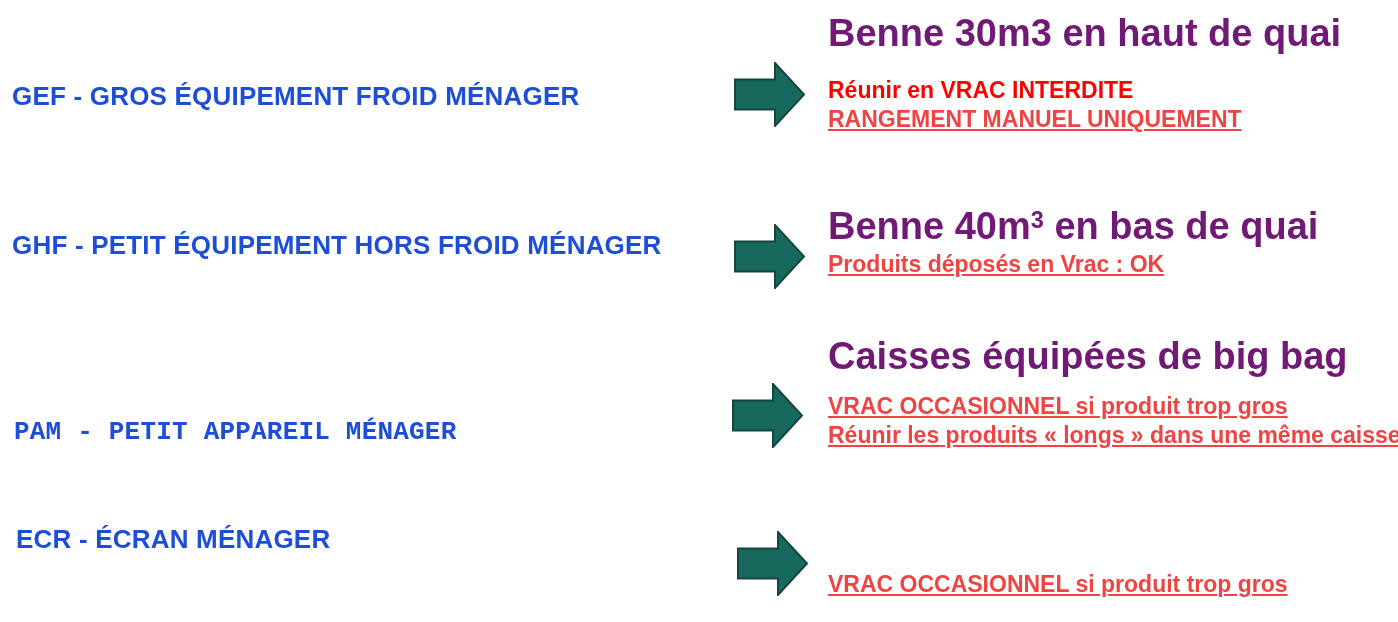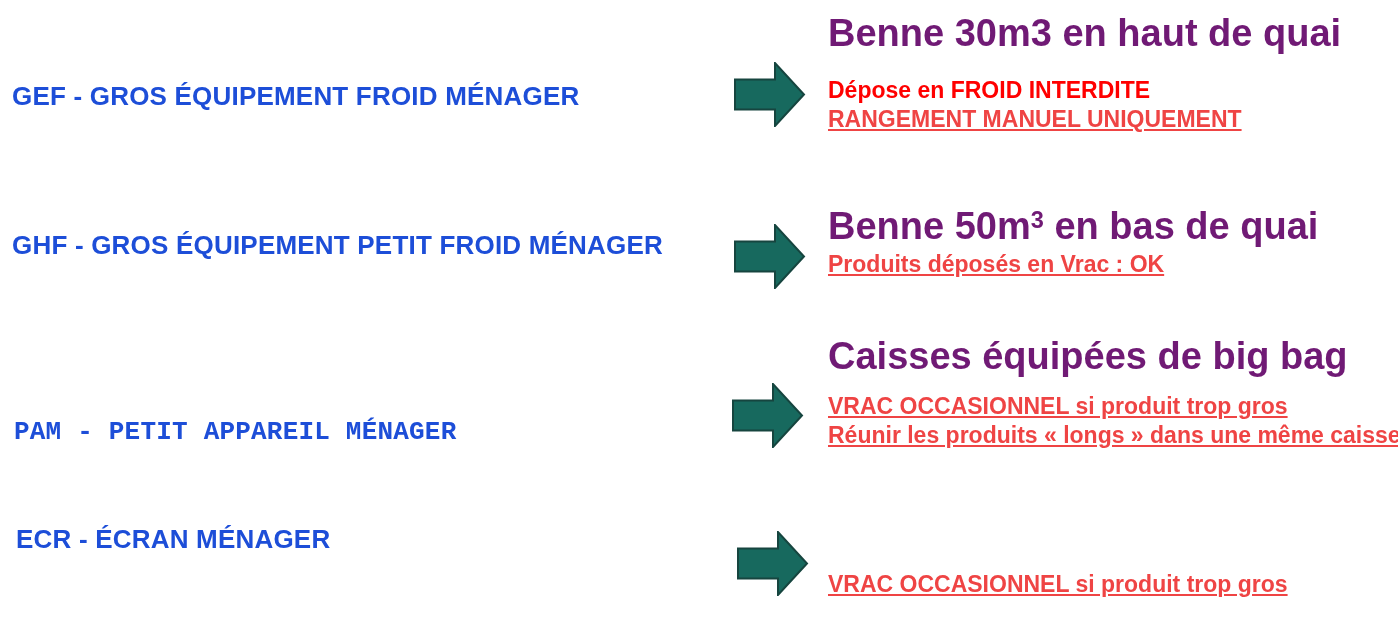--- a/index.html
+++ b/index.html
@@ -76,21 +76,21 @@
   }
   .tone-red { color: #FF0000; }
   .tone-green { color: #ef4444; text-decoration: underline; }
 </style>
 </head>
 <body>
 
 <div class="canvas">
 
   <div class="category-label cat-0">GEF - GROS ÉQUIPEMENT FROID MÉNAGER</div>
-  <div class="category-label cat-1">GHF - GROS ÉQUIPEMENT PETIT FROID MÉNAGER</div>
+  <div class="category-label cat-1">GHF - PETIT ÉQUIPEMENT HORS FROID MÉNAGER</div>
   <div class="category-label cat-2">PAM - PETIT APPAREIL MÉNAGER</div>
   <div class="category-label cat-3">ECR - ÉCRAN MÉNAGER</div>
 
   <div class="arrow arr-0">
     <svg viewBox="0 0 72 65">
         <polygon points="1,17.5 41,17.5 41,1 70,32.5 41,64 41,47.5 1,47.5" fill="#17695E" stroke="#16453F" stroke-width="2" stroke-linejoin="miter"></polygon>
       </svg>
   </div>
   <div class="arrow arr-1">
     <svg viewBox="0 0 72 65">
@@ -103,27 +103,27 @@
       </svg>
   </div>
   <div class="arrow arr-3">
     <svg viewBox="0 0 72 65">
         <polygon points="1,17.5 41,17.5 41,1 70,32.5 41,64 41,47.5 1,47.5" fill="#17695E" stroke="#16453F" stroke-width="2" stroke-linejoin="miter"></polygon>
       </svg>
   </div>
 
   <div class="right-block heading head-0">Benne 30m3 en haut de quai</div>
 
-  <div class="right-block heading head-1"><span>Benne 50m</span><span class="sup">3</span><span> en bas de quai</span></div>
+  <div class="right-block heading head-1"><span>Benne 40m</span><span class="sup">3</span><span> en bas de quai</span></div>
 
   <div class="right-block heading head-2">Caisses équipées de big bag</div>
 
 
   <div class="right-block notes notes-0">
-    <div class="note tone-red">Dépose en FROID INTERDITE</div>
+    <div class="note tone-red">Réunir en VRAC INTERDITE</div>
     <div class="note tone-green">RANGEMENT MANUEL UNIQUEMENT</div>
   </div>
 
   <div class="right-block notes notes-1">
     <div class="note tone-green">Produits déposés en Vrac : OK</div>
   </div>
 
   <div class="right-block notes notes-2">
     <div class="note tone-green">VRAC OCCASIONNEL si produit trop gros</div>
     <div class="note tone-green">Réunir les produits « longs » dans une même caisse</div>

